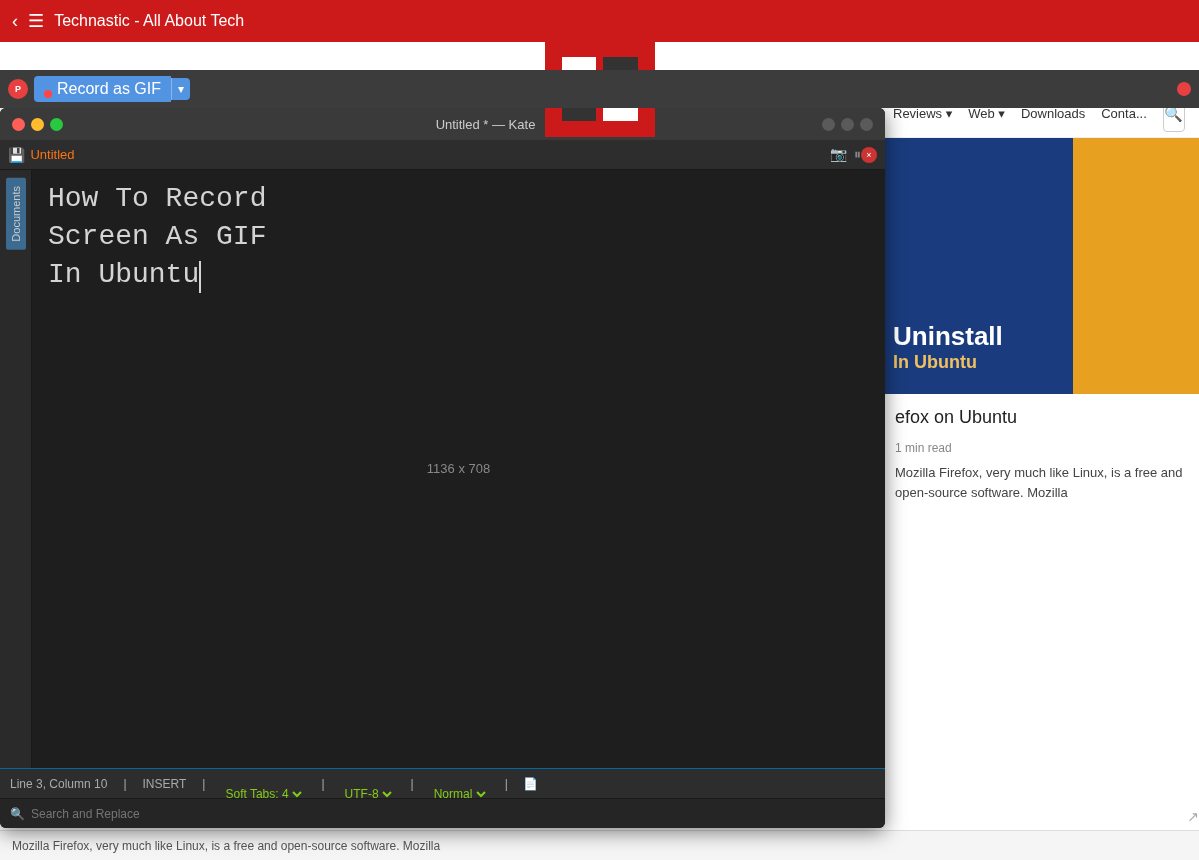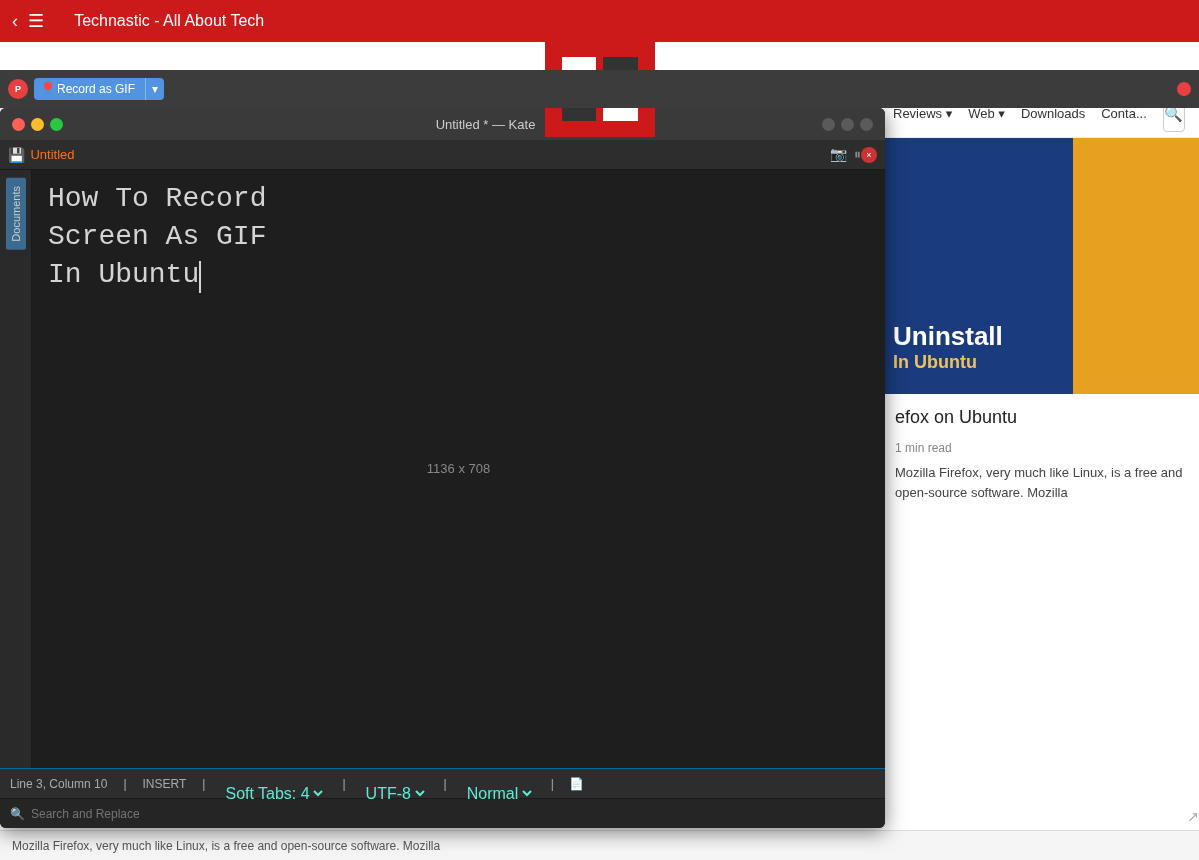--- a/index.html
+++ b/index.html
@@ -24,21 +24,20 @@
     }
     .website-topbar-menu {
       color: white;
       font-size: 18px;
       margin-right: 10px;
     }
     .website-topbar-title {
       color: white;
       font-size: 16px;
       font-weight: 500;
-      margin-left: 20px;
     }
 
     
     .website-logo {
       position: absolute;
       top: 42px;
       left: 50%;
       transform: translateX(-50%);
       width: 110px;
       height: 95px;
@@ -80,23 +79,23 @@
       margin-right: 6px;
       display: flex; align-items: center; justify-content: center;
       font-size: 9px; color: white; font-weight: bold;
     }
     .gif-btn {
       background: #5294e2;
       color: white;
       border: none;
       border-radius: 4px 0 0 4px;
       padding: 4px 10px;
-      font-size: 12px;
+      font-size: 16px;
       cursor: pointer;
-      display: flex; align-items: flex-start; gap: 5px;
+      display: flex; align-items: flex-end; gap: 5px;
     }
     .gif-btn-dot {
       width: 8px; height: 8px;
       background: #ff4444;
       border-radius: 50%;
     }
     .gif-dropdown {
       background: #5294e2;
       color: white;
       border: none;
@@ -252,22 +251,22 @@
       font-size: 12px;
       color: #aaa;
       gap: 16px;
     }
     .status-item {
       display: flex; align-items: center; gap: 4px;
     }
     .status-dropdown {
       background: none;
       border: none;
-      color: #5eead4;
-      font-size: 16px;
+      color: #84cc16;
+      font-size: 12px;
       cursor: pointer;
       margin-top: 20px;
     }
 
     
     .kate-searchbar {
       height: 30px;
       background: #252525;
       display: flex;
       align-items: center;

